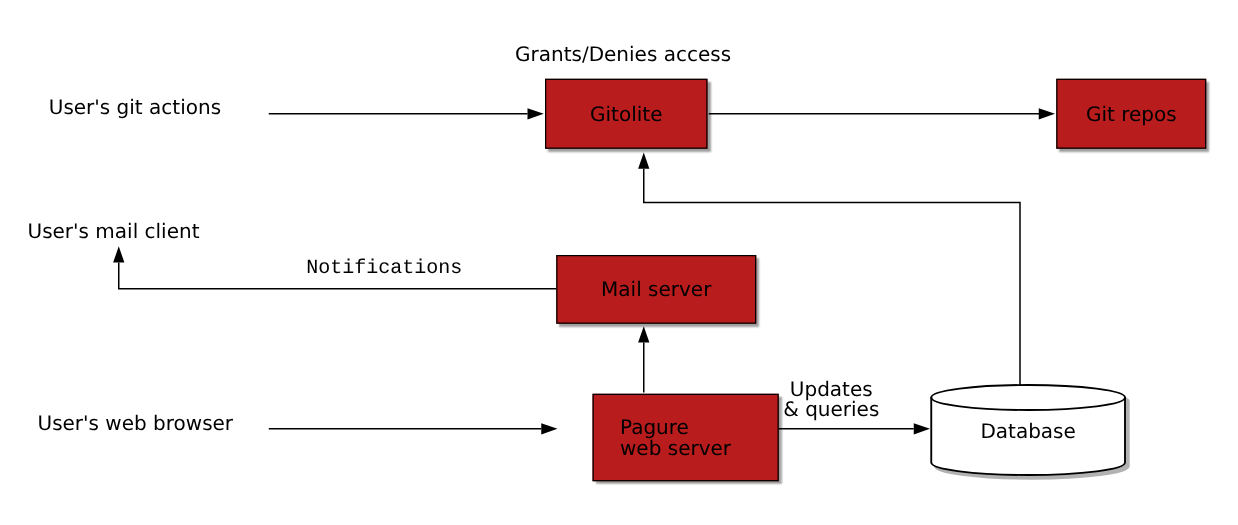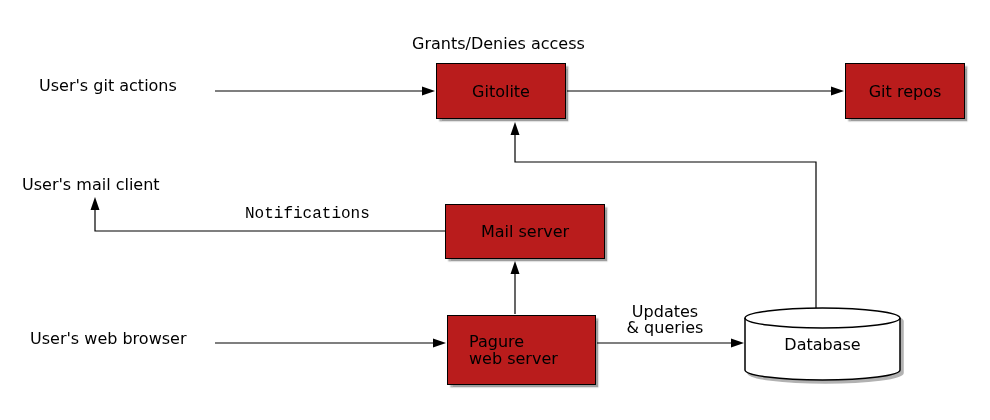--- a/index.html
+++ b/index.html
@@ -36,21 +36,21 @@
     line-height: 17px;
     white-space: nowrap;
   }
   #node-gitolite   { left: 436px; top: 63px;  width: 130px; height: 56px; }
   #node-git-repos  { left: 845px; top: 63px;  width: 120px; height: 56px; }
   #node-mail-server{ left: 445px; top: 204px; width: 160px; height: 55px; }
   #node-pagure     { left: 447px; top: 315px; width: 149px; height: 70px;
                      justify-content: flex-start; padding-left: 21px;
                      flex-direction: column; align-items: flex-start; }
   #node-pagure .line { display: block; }
-  #node-pagure { justify-content: center; }
+  #node-pagure { justify-content: center; margin-left: 27px; }
   #node-database-label {
     position: absolute;
     left: 745px; top: 316px; width: 155px; height: 56px;
     display: flex; align-items: center; justify-content: center;
     font-size: 16px; white-space: nowrap;
   }
   .label {
     position: absolute;
     font-size: 16px;
     line-height: 16px;

